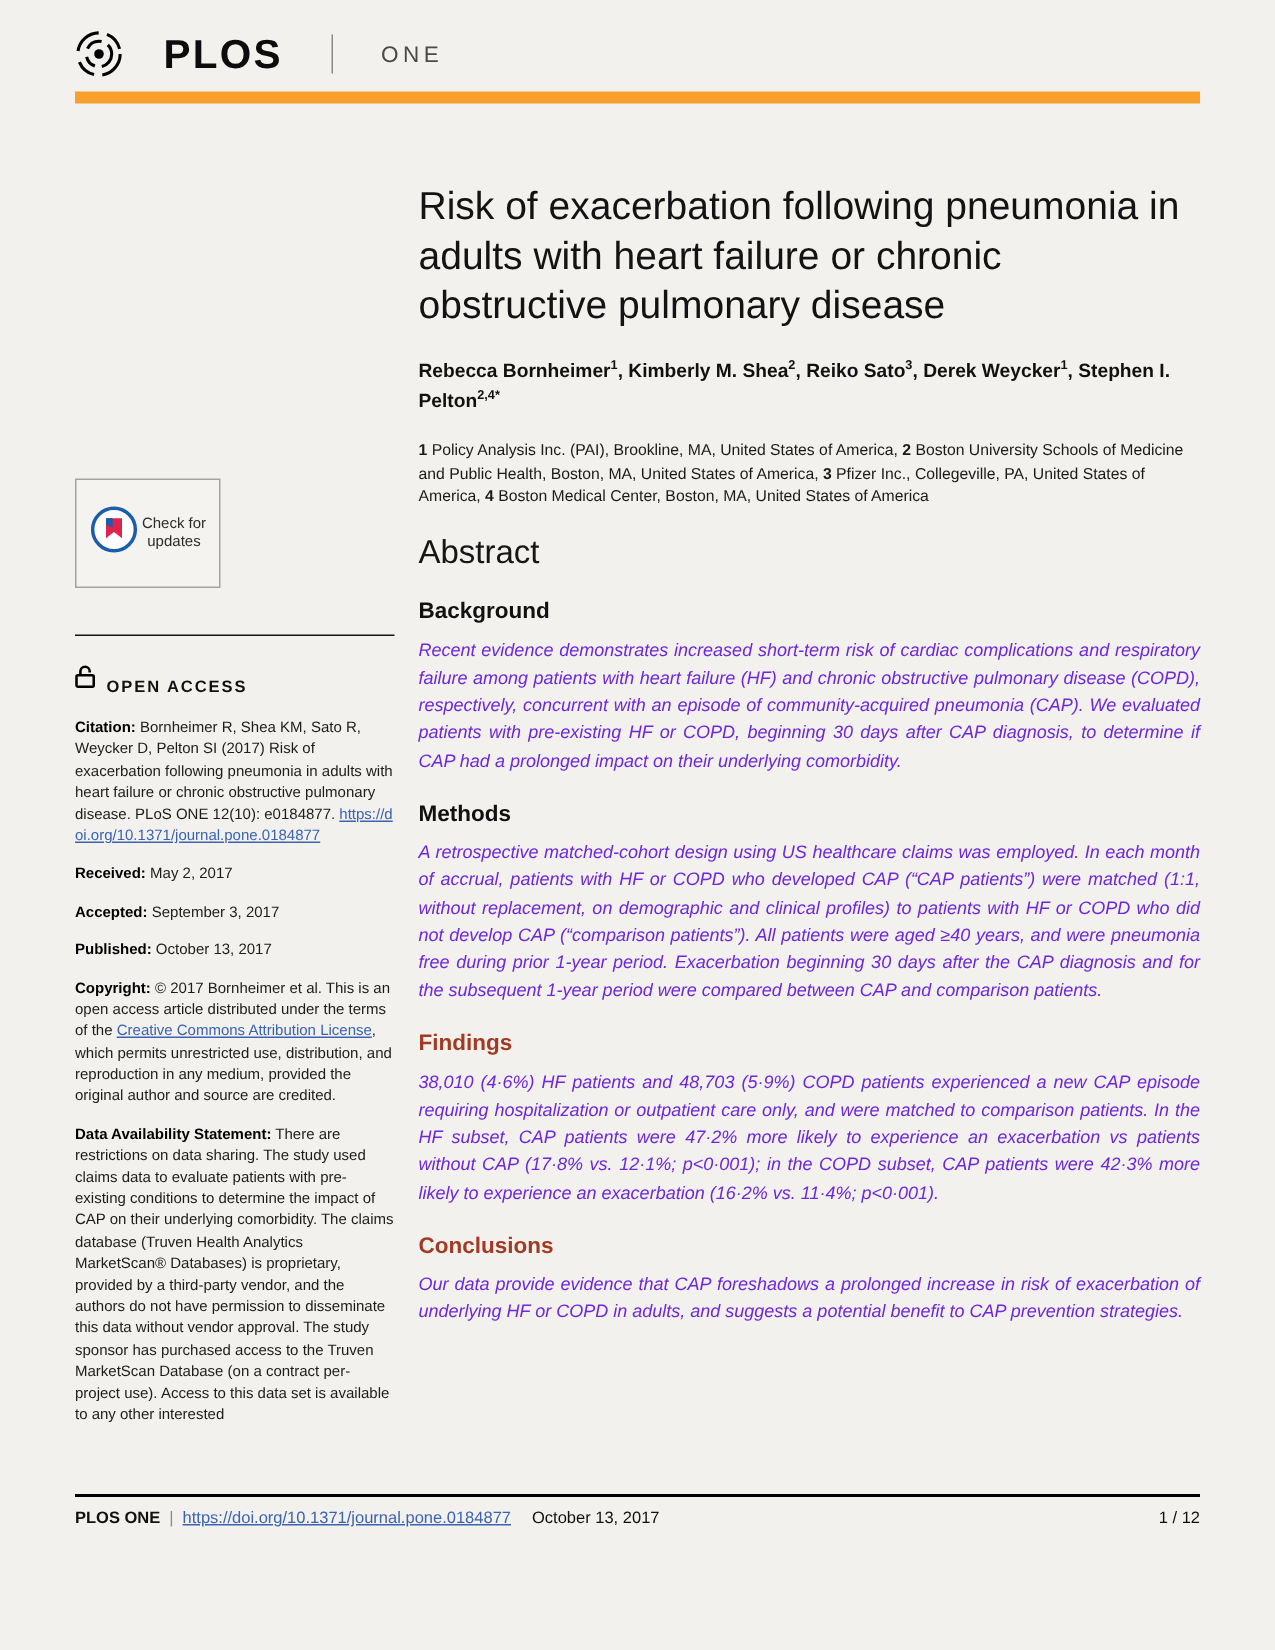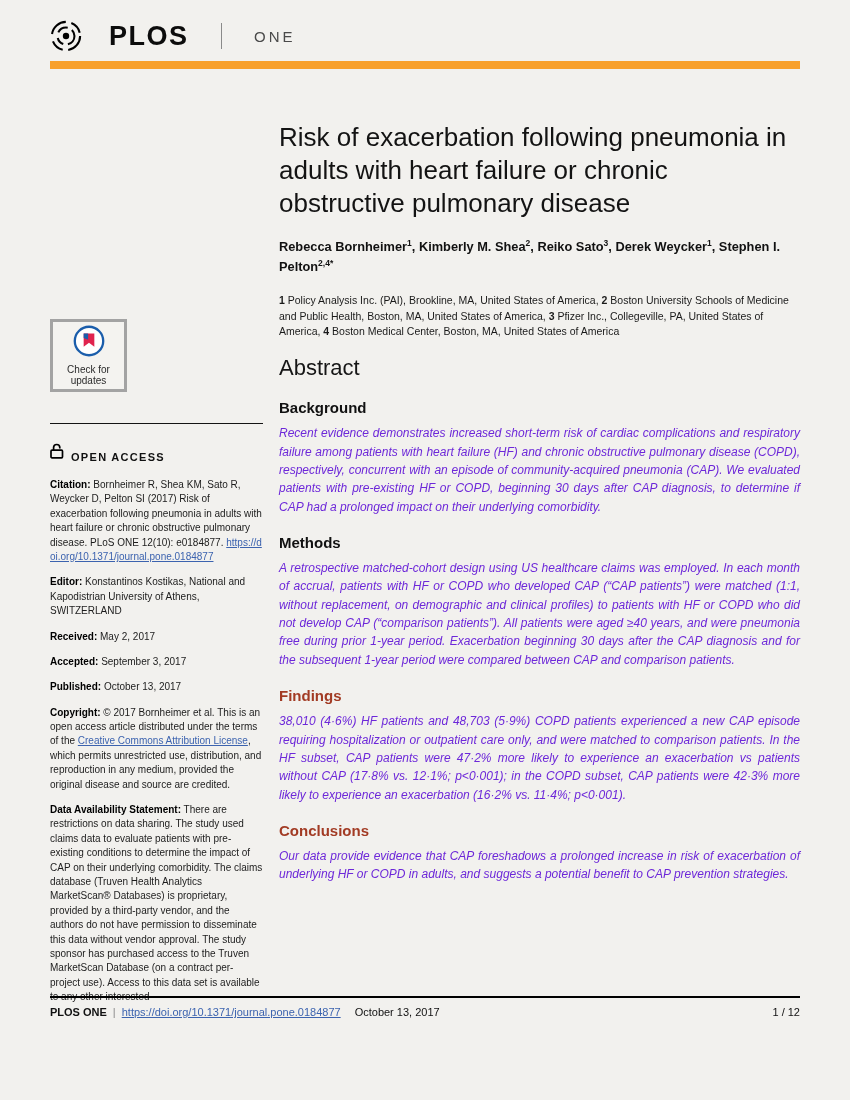--- a/index.html
+++ b/index.html
@@ -21,22 +21,22 @@
   .logo-one { font-size:15px; letter-spacing:3px; color:#4a4a4a; }
   .orange-bar { height:8px; margin:9px 50px 0; background: var(--orange-bar, #f8a02c); }
 
   
   .columns { display:flex; padding:0 50px; align-items:flex-start; }
   aside.sidebar { width:213px; flex:none; padding-top:250px; }
   main.article { flex:1; min-width:0; padding-left:16px; padding-top:52px; }
 
   
   .badge {
-    width:77px; height:73px; background:#f4f3f0; border:3px solid #a3a3a3;
-    display:flex; flex-direction:column; align-items:center; justify-content:center;
+    width:97px; height:73px; background:#f4f3f0; border:1px solid #a3a3a3;
+    display:flex; align-items:center; justify-content:center;
     gap:3px; cursor:pointer;
   }
   .badge-text { font-size:10px; line-height:1.15; text-align:center; color:#2b2b2b; }
   .side-rule { border:none; border-top:1.5px solid #141414; margin:31px 0 19px; }
   .oa { display:flex; align-items:flex-end; gap:7px; margin-bottom:15px; }
   .oa-label { font-size:11px; font-weight:bold; letter-spacing:1.3px; color:#111; }
   .side-block { font-size:10px; line-height:1.44; margin-bottom:11px; color:#1c1c1c; }
   .side-block b { color:#000; }
   .side-block a { text-decoration:underline; }
   a.break { word-break:break-all; }
@@ -110,43 +110,39 @@
         </svg>
       </span>
       <span class="oa-label">OPEN ACCESS</span>
     </div>
 
     <p class="side-block">
       <b>Citation:</b>
       <span>Bornheimer R, Shea KM, Sato R, Weycker D, Pelton SI (2017) Risk of exacerbation following pneumonia in adults with heart failure or chronic obstructive pulmonary disease. PLoS ONE 12(10): e0184877. </span><a class="break" href="#">https://doi.org/10.1371/journal.pone.0184877</a>
     </p>
 
-    <p class="side-block">
-      <b>Editor:</b>
-      <span>Konstantinos Kostikas, National and Kapodistrian University of Athens, SWITZERLAND</span>
-    </p>
 
     <p class="side-block">
       <b>Received:</b>
       <span>May 2, 2017</span>
     </p>
 
     <p class="side-block">
       <b>Accepted:</b>
       <span>September 3, 2017</span>
     </p>
 
     <p class="side-block">
       <b>Published:</b>
       <span>October 13, 2017</span>
     </p>
 
     <p class="side-block">
       <b>Copyright:</b>
-      <span>© 2017 Bornheimer et al. This is an open access article distributed under the terms of the </span><a href="#">Creative Commons Attribution License</a><span>, which permits unrestricted use, distribution, and reproduction in any medium, provided the original disease and source are credited.</span>
+      <span>© 2017 Bornheimer et al. This is an open access article distributed under the terms of the </span><a href="#">Creative Commons Attribution License</a><span>, which permits unrestricted use, distribution, and reproduction in any medium, provided the original author and source are credited.</span>
     </p>
 
     <p class="side-block">
       <b>Data Availability Statement:</b>
       <span>There are restrictions on data sharing. The study used claims data to evaluate patients with pre-existing conditions to determine the impact of CAP on their underlying comorbidity. The claims database (Truven Health Analytics MarketScan® Databases) is proprietary, provided by a third-party vendor, and the authors do not have permission to disseminate this data without vendor approval. The study sponsor has purchased access to the Truven MarketScan Database (on a contract per-project use). Access to this data set is available to any other interested</span>
     </p>
 
   </aside>
 
   <main class="article">

